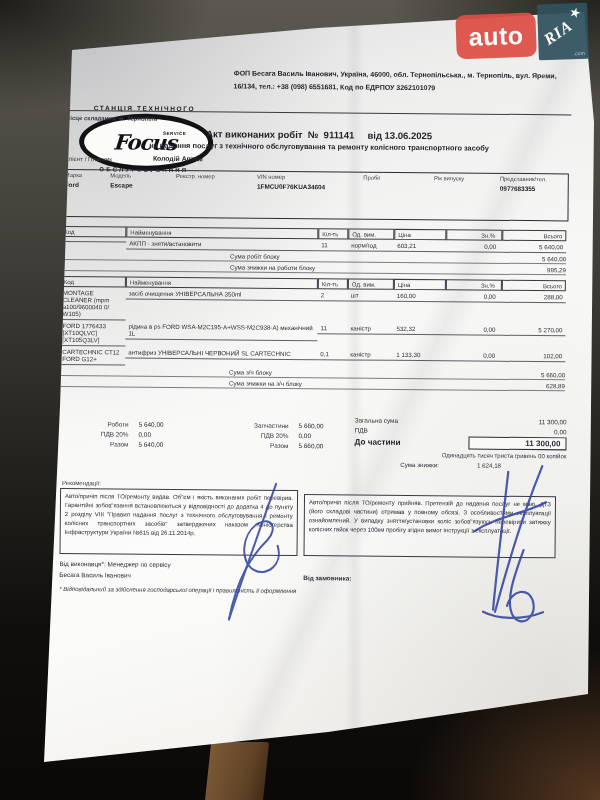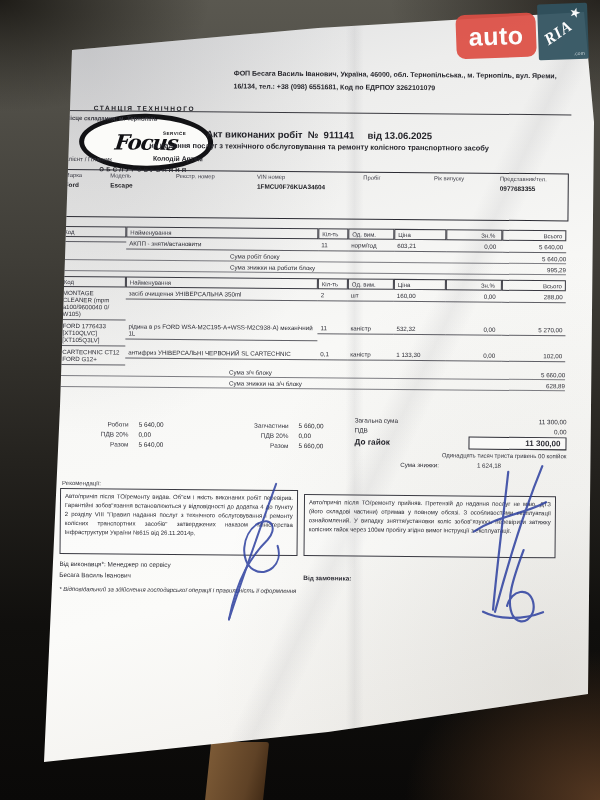--- a/index.html
+++ b/index.html
@@ -283,21 +283,21 @@
         <div class="abs grp-grand">
           <div class="gr-row">
               <span class="gr-l">Загальна сума</span>
               <span>11 300,00</span>
             </div>
           <div class="gr-row">
               <span class="gr-l">ПДВ</span>
               <span>0,00</span>
             </div>
           <div class="gr-row">
-              <span class="due-l">До гайок</span>
+              <span class="due-l">До частини</span>
               <span class="due-box">11 300,00</span>
             </div>
           <div class="words">Одинадцять тисяч триста гривень 00 копійок</div>
           <div class="disc-row">
             <span class="dl">Сума знижки:</span>
             <span class="dv">1 624,18</span>
           </div>
         </div>
       </div>
 

